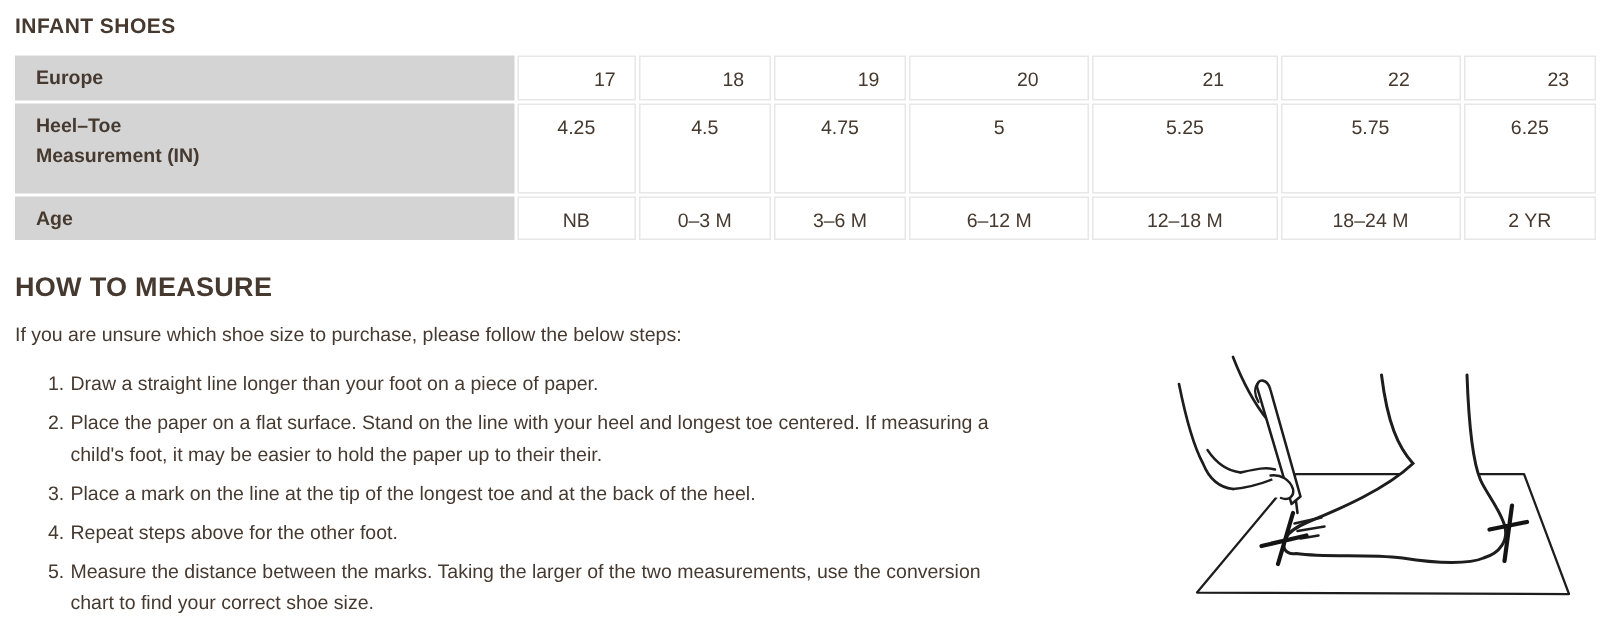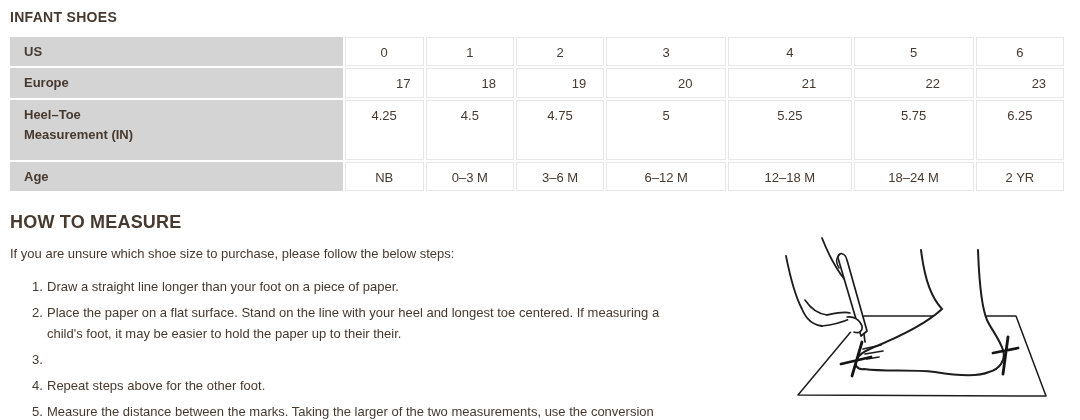--- a/index.html
+++ b/index.html
@@ -67,30 +67,20 @@
       <col style="width:332px">
         <col style="width:79px">
         <col style="width:88px">
         <col style="width:88px">
       <col style="width:120px">
         <col style="width:123px">
         <col style="width:120px">
         <col style="width:88px">
     </colgroup>
     <tbody>
-      <tr class="row-us">
-        <th class="row-label">US</th>
-        <td class="cell">0</td>
-        <td class="cell">1</td>
-        <td class="cell">2</td>
-        <td class="cell">3</td>
-        <td class="cell">4</td>
-        <td class="cell">5</td>
-        <td class="cell">6</td>
-      </tr>
       <tr class="row-eu">
         <th class="row-label">Europe</th>
         <td class="cell">17</td>
         <td class="cell">18</td>
         <td class="cell">19</td>
         <td class="cell">20</td>
         <td class="cell">21</td>
         <td class="cell">22</td>
         <td class="cell">23</td>
       </tr>
@@ -126,20 +116,21 @@
     <div class="step">
       <span class="step-num">1.</span>
       <span class="step-text">Draw a straight line longer than your foot on a piece of paper.</span>
     </div>
     <div class="step">
       <span class="step-num">2.</span>
       <span class="step-text">Place the paper on a flat surface. Stand on the line with your heel and longest toe centered. If measuring a child's foot, it may be easier to hold the paper up to their their.</span>
     </div>
     <div class="step">
       <span class="step-num">3.</span>
+      <span class="step-text">Place a mark on the line at the tip of the longest toe and at the back of the heel.</span>
     </div>
     <div class="step">
       <span class="step-num">4.</span>
       <span class="step-text">Repeat steps above for the other foot.</span>
     </div>
     <div class="step">
       <span class="step-num">5.</span>
       <span class="step-text">Measure the distance between the marks. Taking the larger of the two measurements, use the conversion chart to find your correct shoe size.</span>
     </div>
   </div>

